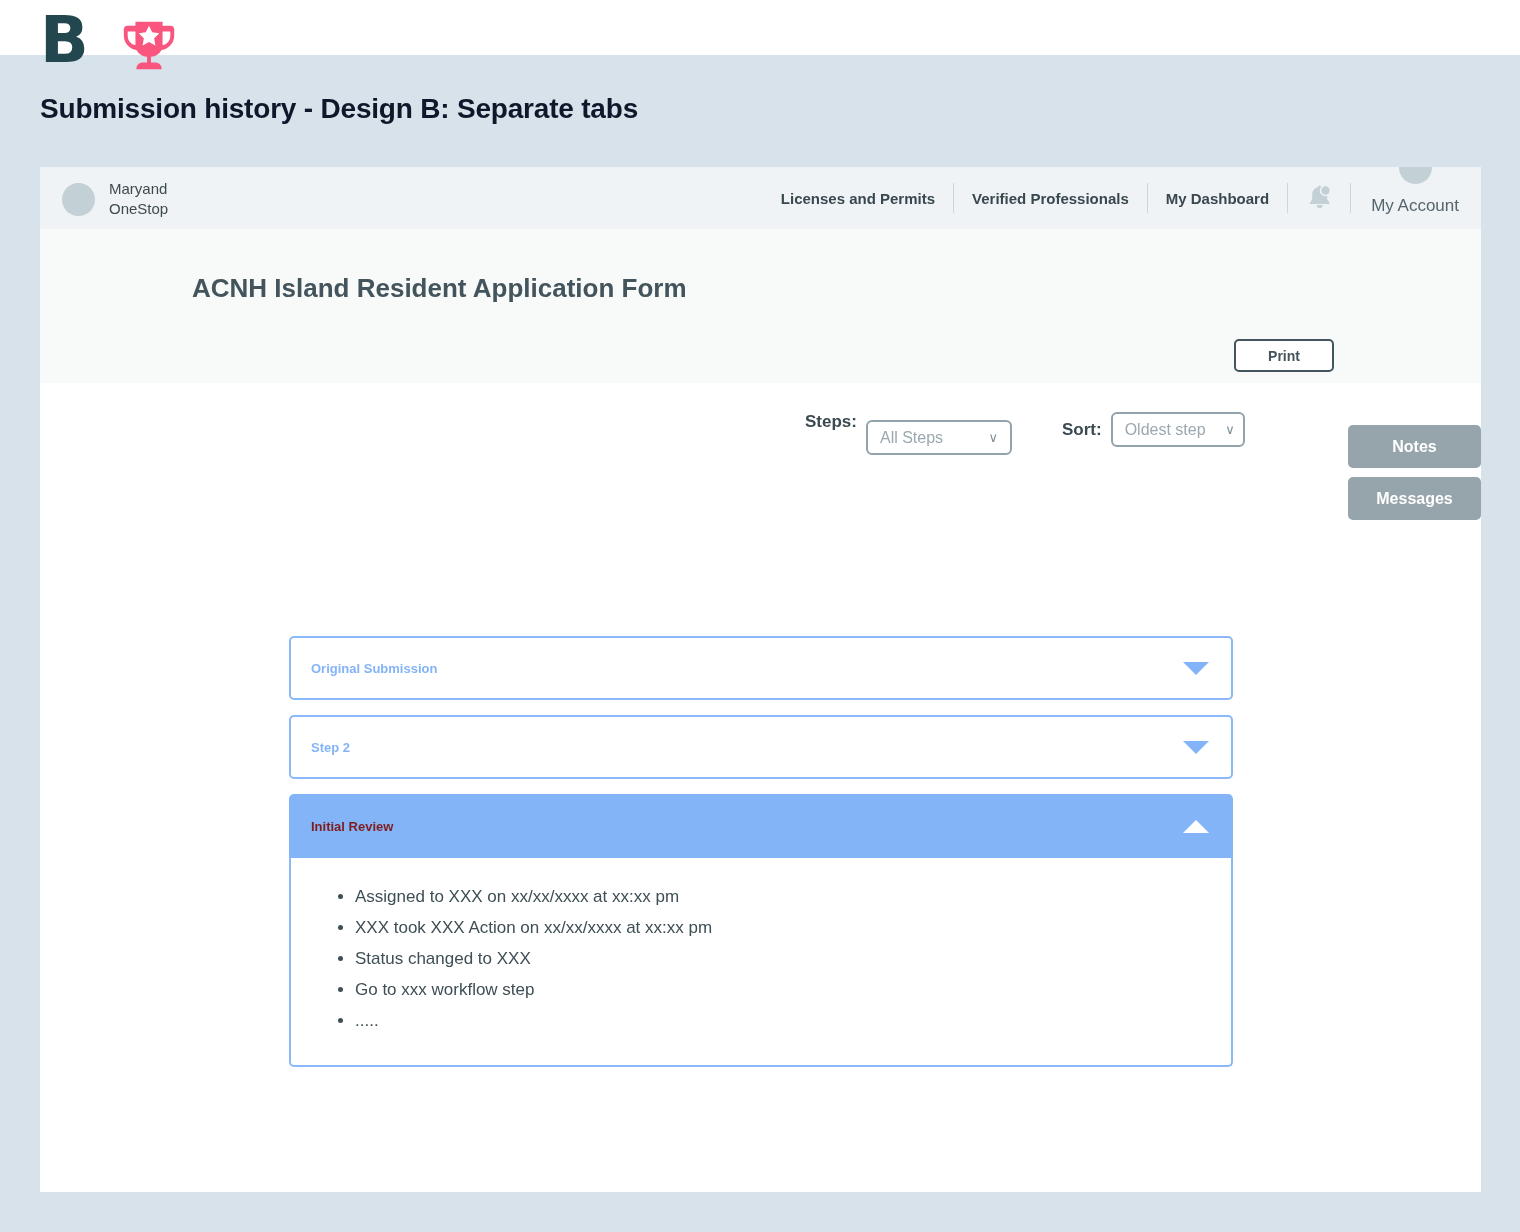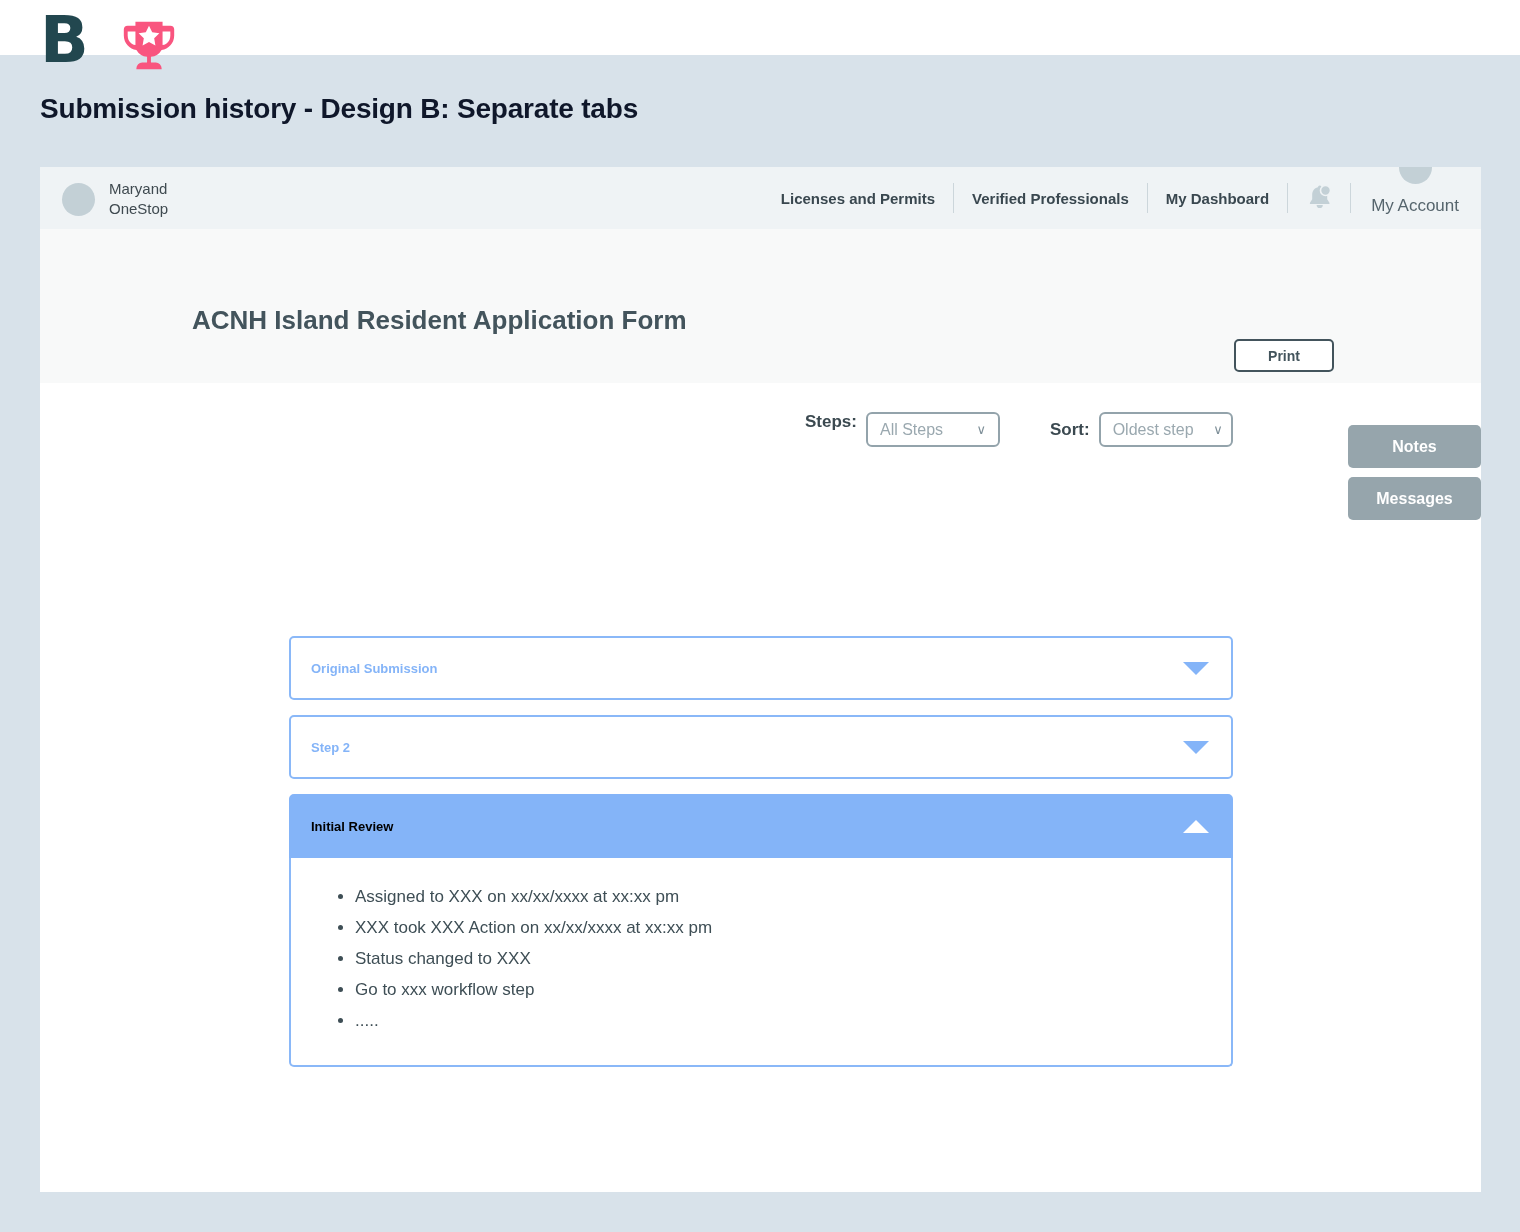--- a/index.html
+++ b/index.html
@@ -141,21 +141,20 @@
     width: 1441px; height: 154px;
     background: #f8f9f9;
   }
   #page-title {
     position: absolute;
     left: 152px; top: 44px;
     font-size: 26px;
     font-weight: bold;
     color: #43545c;
     white-space: nowrap;
-    margin-top: 32px;
   }
   #print-button {
     position: absolute;
     left: 1194px; top: 110px;
     width: 100px; height: 33px;
     border: 2px solid #43545c;
     border-radius: 5px;
     background: #ffffff;
     color: #43545c;
     font-size: 14px;
@@ -221,23 +220,24 @@
     height: 35px;
     display: flex;
     align-items: center;
     box-sizing: border-box;
     background: #ffffff;
     color: #9aa8af;
     font-size: 16px;
     cursor: pointer;
   }
   #steps-select {
-    width: 134px;
+    width: 146px;
     padding: 0 12px;
     justify-content: space-between;
+    margin-top: 8px;
   }
   #sort-select {
     width: 134px;
     padding: 0 8px 0 12px;
     justify-content: space-between;
     margin-left: 0;
   }
   #sort-group { margin-left: 50px; display: flex; align-items: center; }
   .sel-caret {
     font-size: 13px;
@@ -292,21 +292,21 @@
     font-weight: bold;
     color: #84b4f8;
   }
   .acc.open .acc-head {
     background: #84b4f8;
     border-color: #84b4f8;
     border-bottom-left-radius: 0;
     border-bottom-right-radius: 0;
   }
   .acc.open .acc-title {
-    color: #000000;
+    color: #7f1d1d;
   }
   .caret-down, .caret-up {
     width: 0; height: 0;
     border-left: 13px solid transparent;
     border-right: 13px solid transparent;
   }
   .caret-down {
     border-top: 13px solid #84b4f8;
   }
   .caret-up {

